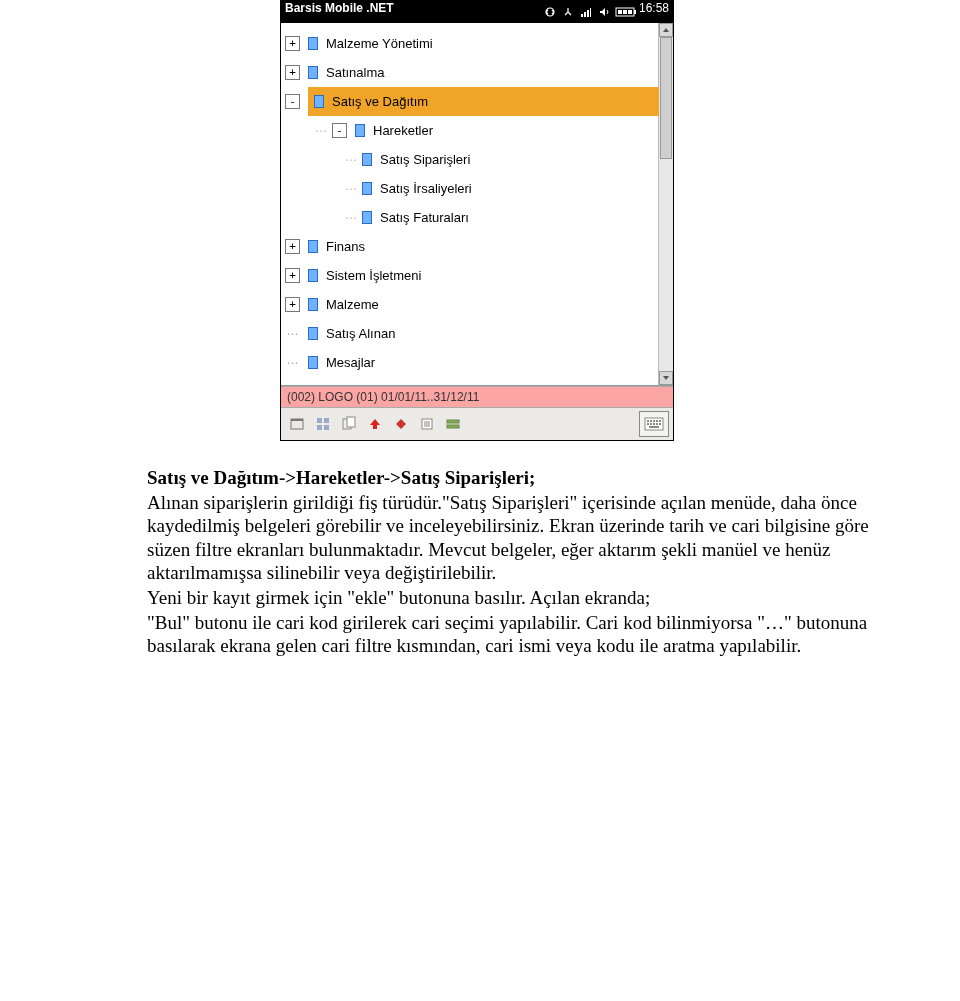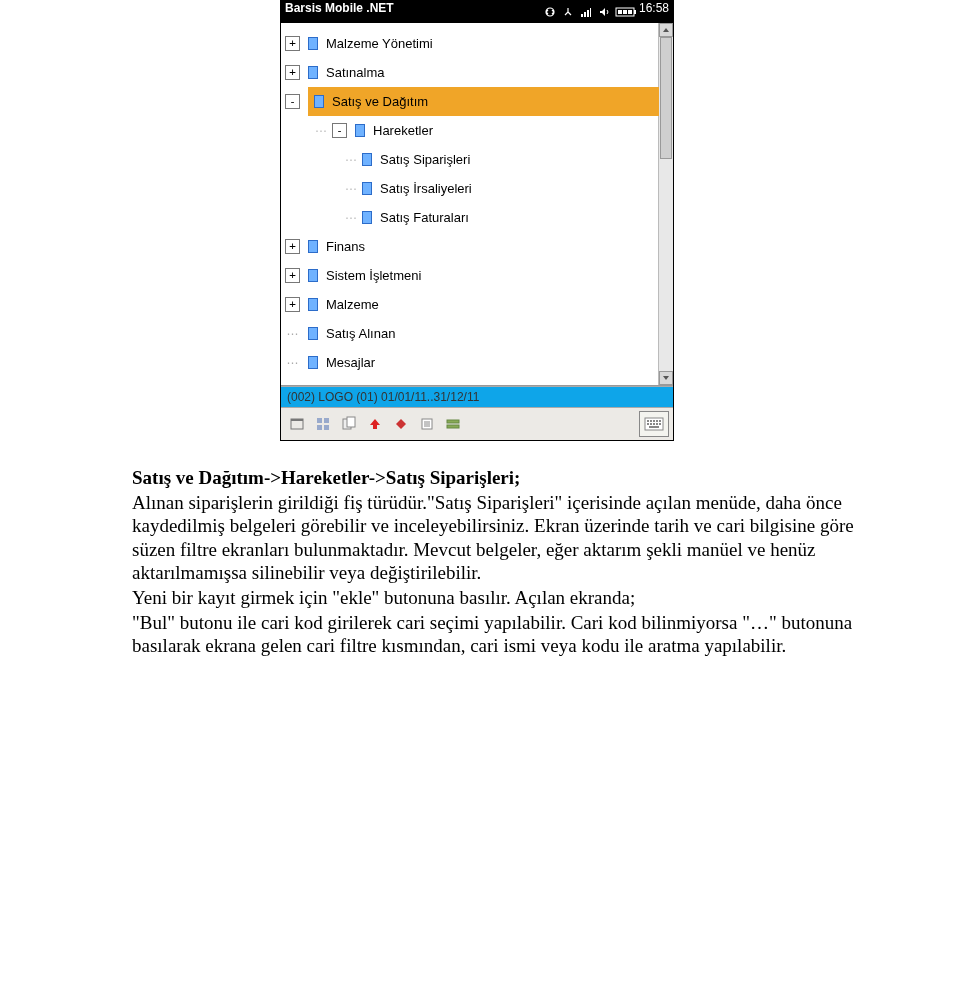--- a/index.html
+++ b/index.html
@@ -109,21 +109,21 @@
 .row .label-wrap { display: flex; align-items: center; height: 100%; }
 .indent1 { padding-left: 34px; }
 .indent2 { padding-left: 64px; }
 .dots {
   color: #bbb;
   font-size: 12px;
   letter-spacing: 1px;
   margin-right: 4px;
 }
 .statusbar {
-  background: #0ea5e9;
+  background: #fca5a5;
   border-top: 1px solid #aaa;
   border-bottom: 1px solid #aaa;
   font-size: 12px;
   padding: 3px 6px;
   color: #333;
 }
 .toolbar {
   background: #eceae6;
   height: 32px;
   display: flex;
@@ -143,21 +143,21 @@
   background: #f4f4ef;
   display: flex; align-items: center; justify-content: center;
 }
 .content {
   font-size: 19px;
   line-height: 1.22;
   color: #000;
 }
 .content p { margin: 0 0 2px 0; }
 .content .firstline { font-weight: bold; }
-.content .indent { margin-left: 42px; }
+.content .indent { margin-left: 57px; }
 </style>
 </head>
 <body>
 
 <div class="page">
 
   <div class="device">
 
     <div class="titlebar">
       <span class="app-title">Barsis Mobile .NET</span>

